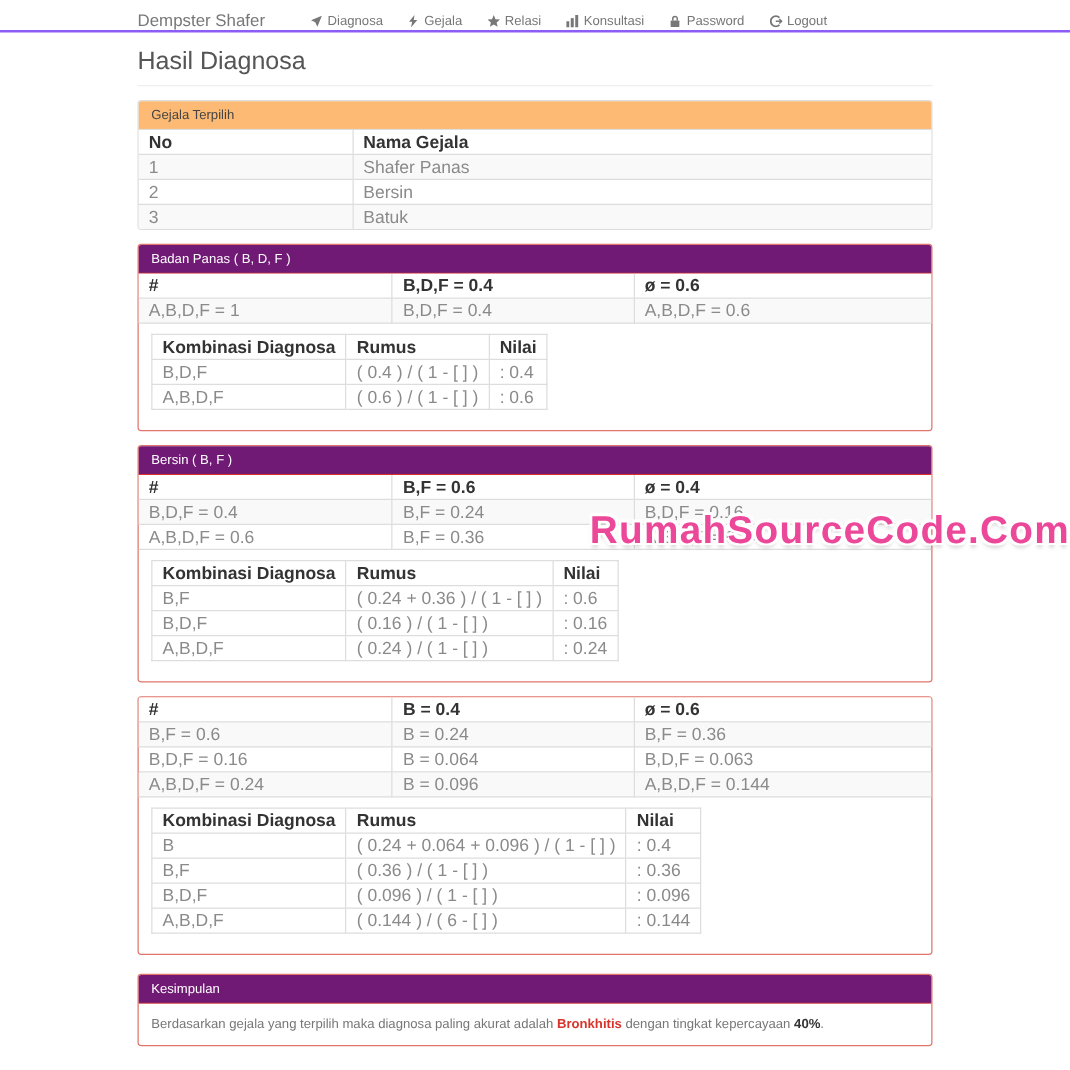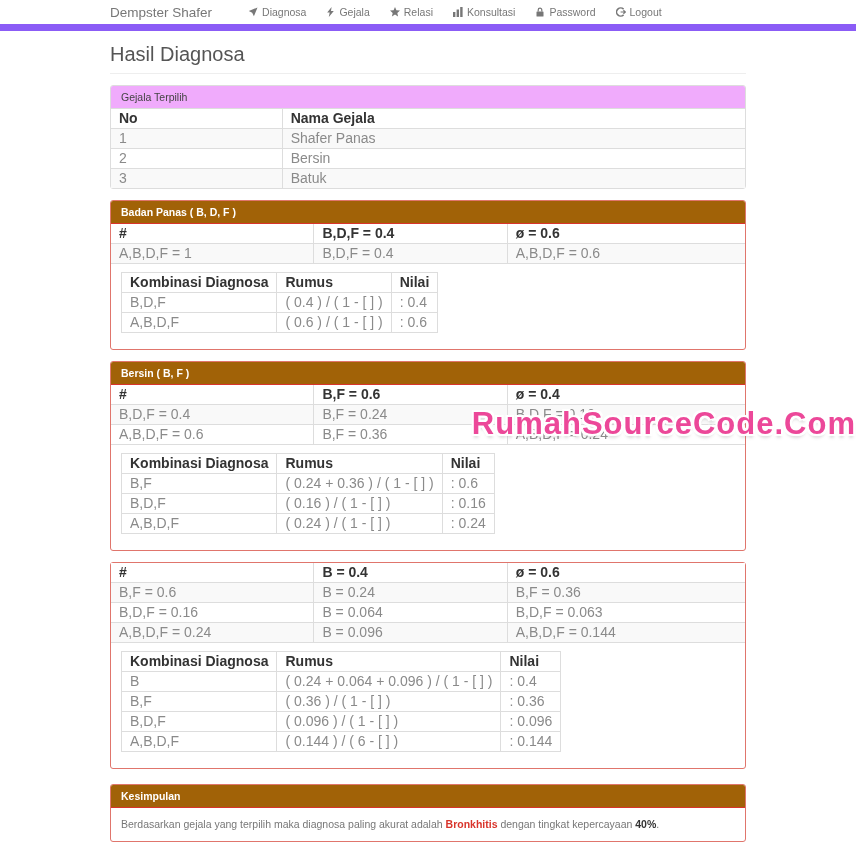--- a/index.html
+++ b/index.html
@@ -1,35 +1,35 @@
 <!DOCTYPE html>
 <html><head>
 <meta charset="utf-8">
 <style>
   html,body{margin:0;padding:0;}
   body{font-family:"Liberation Sans",sans-serif;background:#fff;color:#777;}
   .page{width:856px;height:856px;position:relative;overflow:hidden;background:#fff;}
 
   
-  .navbar{height:24px;background:#fff;border-bottom:7px solid #8b5cf6;display:flex;align-items:center;}
+  .navbar{height:24px;background:#fff;border-bottom:2px solid #8b5cf6;display:flex;align-items:flex-end;}
   .navbar-inner{width:636px;margin:0 auto;display:flex;align-items:center;}
   .brand{font-size:13.5px;color:#777;margin-right:26px;white-space:nowrap;cursor:pointer;}
   .nav-item{display:flex;align-items:center;gap:4px;font-size:10.5px;color:#777;padding:0 10px;cursor:pointer;white-space:nowrap;}
   .nav-item .icn{display:flex;align-items:center;}
   .nav-item svg{display:block;}
 
   
   .container{width:636px;margin:0 auto;position:relative;}
   .page-title{font-size:20px;font-weight:normal;color:#555;margin:12px 0 0;padding-bottom:7px;border-bottom:1px solid #eee;}
 
   
   .panel{border:1px solid #ddd;border-radius:3px;margin-top:11px;background:#fff;}
-  .panel-heading{padding:5px 10px;font-size:10.5px;line-height:12px;background:#f0abfc;border-bottom:1px solid #ddd;color:#444;border-radius:2px 2px 0 0;}
+  .panel-heading{padding:5px 10px;font-size:10.5px;line-height:12px;background:#fdba74;border-bottom:1px solid #ddd;color:#444;border-radius:2px 2px 0 0;}
   .panel.red{border-color:#e0756c;}
-  .panel.red .panel-heading{background:#a16207;border-color:#d9342b;color:#fff;font-weight:bold;}
+  .panel.red .panel-heading{background:#701a75;border-color:#d9342b;color:#fff;}
 
   
   .tbl{border-collapse:collapse;font-size:14px;color:#8a8a8a;}
   .tbl.full{width:100%;}
   .tbl th,.tbl td{border:1px solid #ddd;padding:4px 8px;text-align:left;line-height:11px;}
   .tbl th{color:#333;font-weight:bold;background:#fff;white-space:nowrap;}
   .tbl.striped tbody tr:nth-child(odd) td{background:#f9f9f9;}
   .panel > .tbl th:first-child,.panel > .tbl td:first-child{border-left:0;}
   .panel > .tbl th:last-child,.panel > .tbl td:last-child{border-right:0;}
   .panel > .tbl thead th{border-top:0;}

